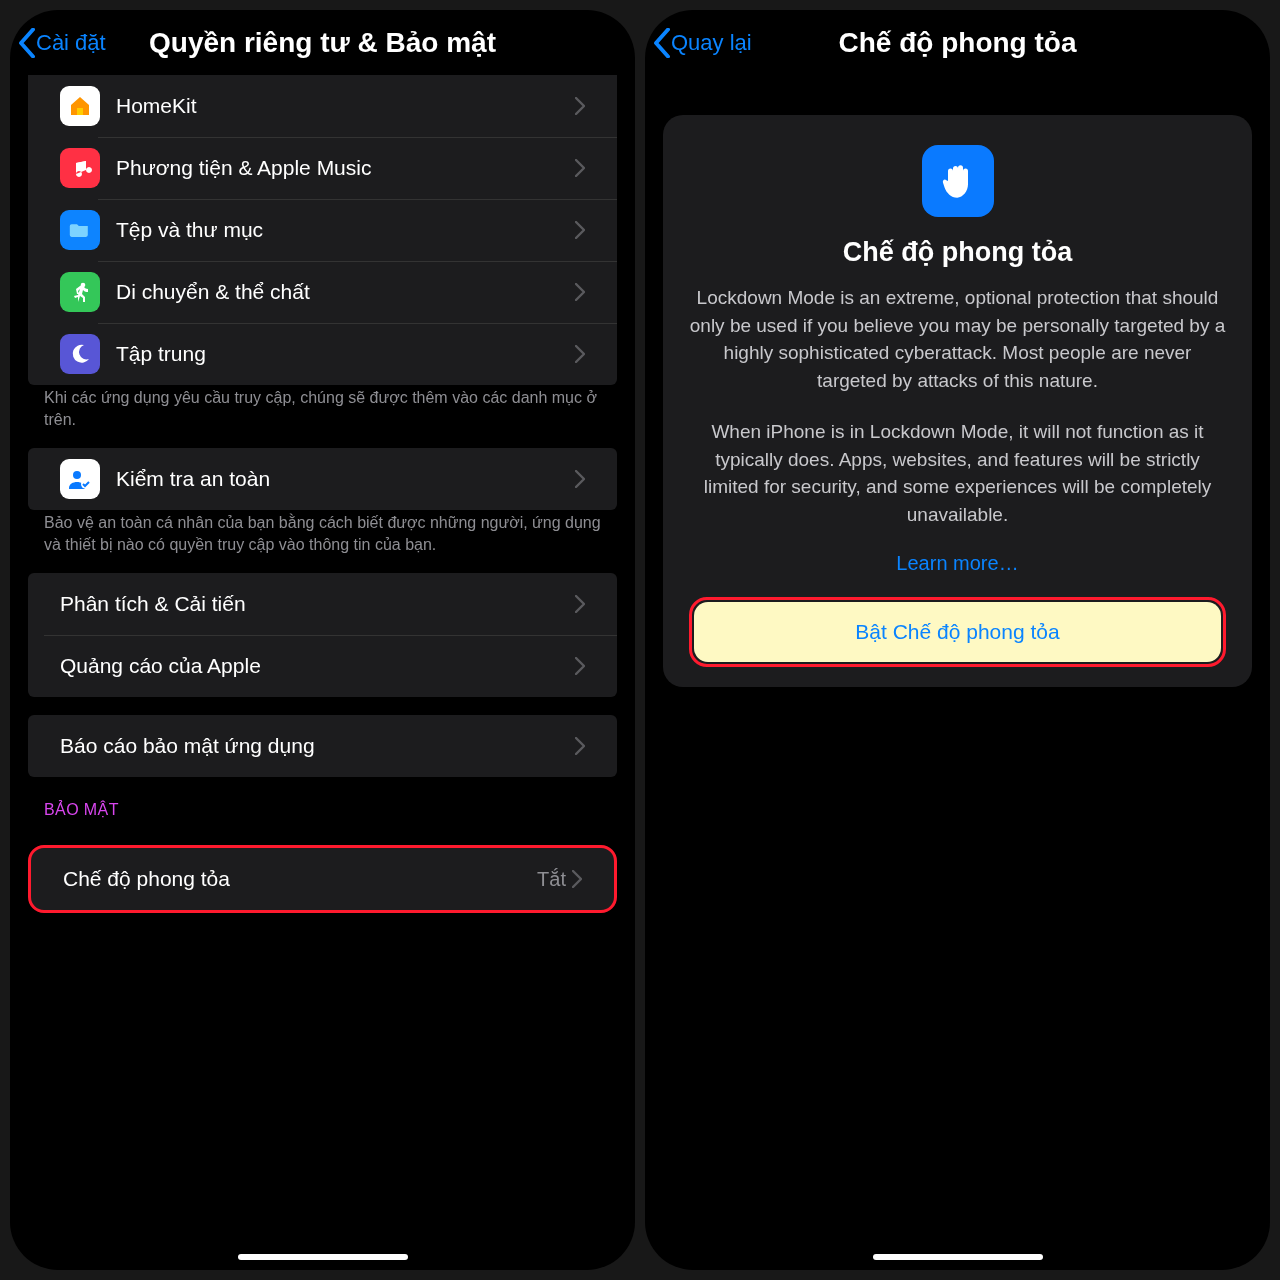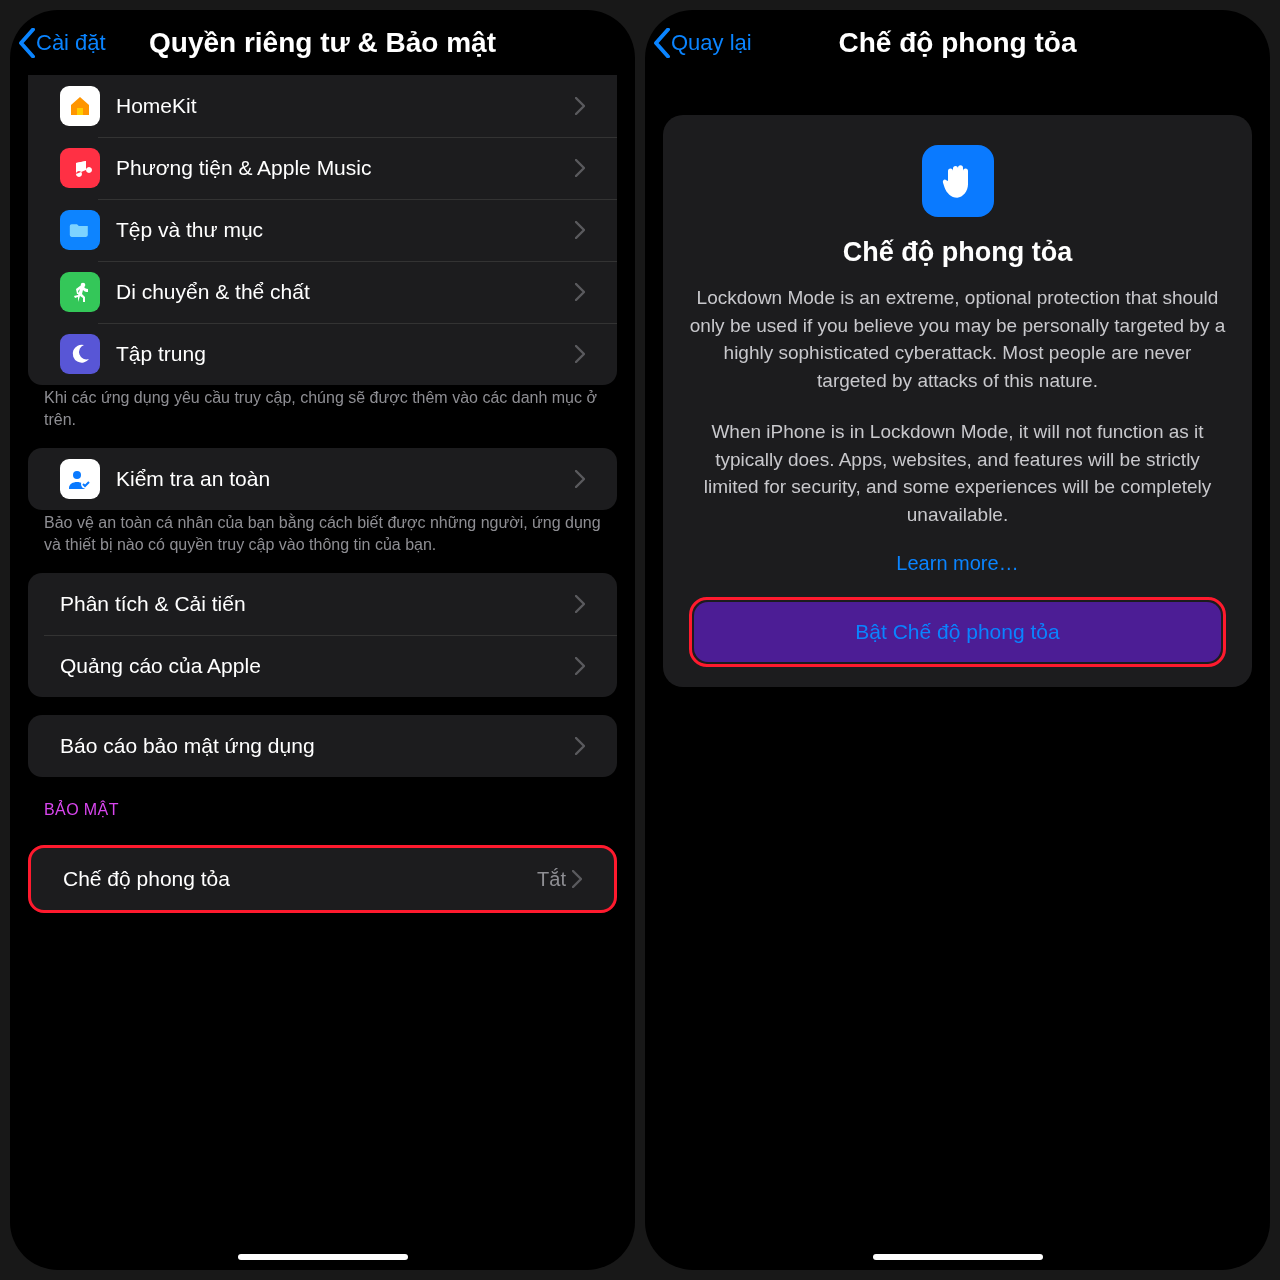--- a/index.html
+++ b/index.html
@@ -4,21 +4,21 @@
 <style>
   * { margin: 0; padding: 0; box-sizing: border-box; }
   html, body { width: 1280px; height: 1280px; background: #181818; font-family: -apple-system, "Helvetica Neue", Arial, sans-serif; }
   .canvas { width: 1280px; height: 1280px; display: flex; gap: 10px; padding: 10px; }
   .phone { flex: 1; background: #000; border-radius: 48px; overflow: hidden; position: relative; display: flex; flex-direction: column; }
   .nav { display: flex; align-items: center; height: 65px; padding: 0 6px; position: relative; }
   .back { display: flex; align-items: center; color: #0a84ff; font-size: 22px; padding: 4px 2px; }
   .back svg { width: 18px; height: 30px; }
   .nav-title { position: absolute; left: 0; right: 0; text-align: center; color: #fff; font-size: 28px; font-weight: 600; pointer-events: none; }
   .content { flex: 1; overflow: hidden; padding: 0 18px 30px; }
-  .group { background: #1c1c1e; border-radius: 14px; overflow: hidden; margin-top: 18px; }
+  .group { background: #1c1c1e; border-radius: 6px; overflow: hidden; margin-top: 18px; }
   .group.first { margin-top: 0; border-top-left-radius: 0; border-top-right-radius: 0; }
   .row { display: flex; align-items: center; min-height: 62px; padding: 8px 32px; position: relative; }
   .row + .row::before { content: ""; position: absolute; left: 70px; right: 0; top: 0; height: 1px; background: #333; }
   .row.noicon + .row.noicon::before { left: 16px; }
   .icon { width: 40px; height: 40px; border-radius: 9px; display: flex; align-items: center; justify-content: center; flex: 0 0 40px; margin-right: 16px; }
   .icon svg { width: 24px; height: 24px; }
   .label { color: #fff; font-size: 21px; flex: 1; }
   .value { color: #8e8e93; font-size: 20px; margin-right: 6px; }
   .chev { color: #5a5a5e; }
   .chev svg { width: 10px; height: 18px; display: block; }
@@ -27,21 +27,21 @@
   .highlight { border: 3px solid #ff1a2e; border-radius: 16px; }
   .home-indicator { position: absolute; bottom: 10px; left: 50%; transform: translateX(-50%); width: 170px; height: 6px; background: #fff; border-radius: 4px; }
 
   
   .card { background: #1c1c1e; border-radius: 20px; margin-top: 40px; padding: 30px 26px 20px; text-align: center; }
   .big-icon { width: 72px; height: 72px; background: #0a7aff; border-radius: 16px; margin: 0 auto 20px; display: flex; align-items: center; justify-content: center; }
   .big-icon svg { width: 40px; height: 40px; }
   .card h2 { color: #fff; font-size: 27px; font-weight: 700; margin-bottom: 16px; }
   .card p { color: #c8c8cc; font-size: 19px; line-height: 1.45; margin-bottom: 24px; }
   .learn { color: #0a84ff; font-size: 20px; display: inline-block; margin-bottom: 22px; }
-  .enable-btn { background: #4c1d95; color: #0a84ff; font-size: 21px; padding: 18px 0; border-radius: 14px; text-align: center; }
+  .enable-btn { background: #fef9c3; color: #0a84ff; font-size: 21px; padding: 18px 0; border-radius: 14px; text-align: center; }
   .highlight-btn { border: 3px solid #ff1a2e; border-radius: 18px; padding: 2px; }
 </style>
 </head>
 <body>
 
 <div class="canvas">
 
   <div class="phone">
     <div class="nav">
       <div class="back">

